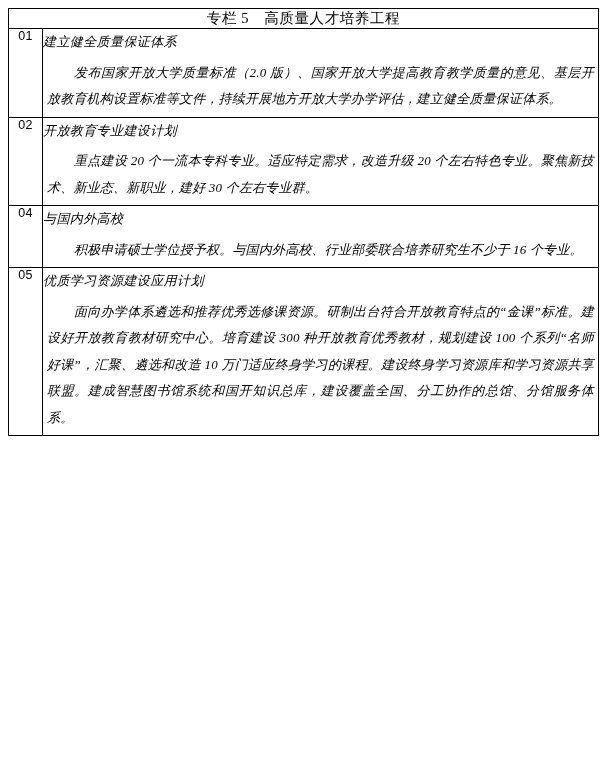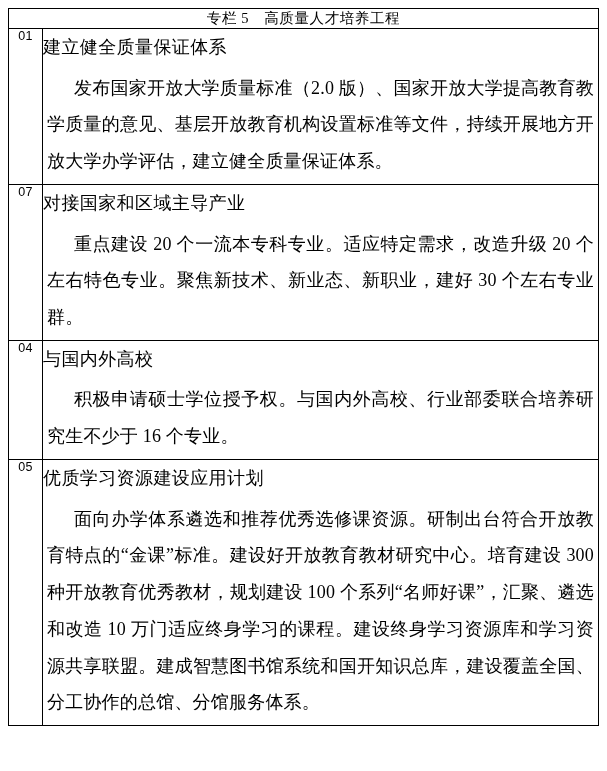--- a/index.html
+++ b/index.html
@@ -43,22 +43,23 @@
   .row-num {
     width: 34px;
     text-align: center;
     font-size: 12.5px;
     font-family: Liberation Sans, sans-serif;
     padding-top: 12px;
     letter-spacing: 0.3px;
   }
   .row-body {
     padding: 10px 12px 10px 10px;
-    font-size: 18px;
+    font-size: 13px;
     line-height: 2.04;
+    font-style: italic;
   }
   .item-head {
     margin: 0 0 0 0;
     letter-spacing: 0.4px;
   }
   .item-text {
     margin: 4px;
     text-indent: 27px;
     text-align: justify;
     text-justify: inter-ideograph;
@@ -81,23 +82,23 @@
 
       <tr>
         <td class="row-num">01</td>
         <td class="row-body">
           <p class="item-head">建立健全质量保证体系</p>
           <p class="item-text">发布国家开放大学质量标准（2.0 版）、国家开放大学提高教育教学质量的意见、基层开放教育机构设置标准等文件，持续开展地方开放大学办学评估，建立健全质量保证体系。</p>
         </td>
       </tr>
 
       <tr>
-        <td class="row-num">07</td>
+        <td class="row-num">02</td>
         <td class="row-body">
-          <p class="item-head">对接国家和区域主导产业</p>
+          <p class="item-head">开放教育专业建设计划</p>
           <p class="item-text">重点建设 20 个一流本专科专业。适应特定需求，改造升级 20 个左右特色专业。聚焦新技术、新业态、新职业，建好 30 个左右专业群。</p>
         </td>
       </tr>
 
 
       <tr>
         <td class="row-num">04</td>
         <td class="row-body">
           <p class="item-head">与国内外高校</p>
           <p class="item-text">积极申请硕士学位授予权。与国内外高校、行业部委联合培养研究生不少于 16 个专业。</p>

